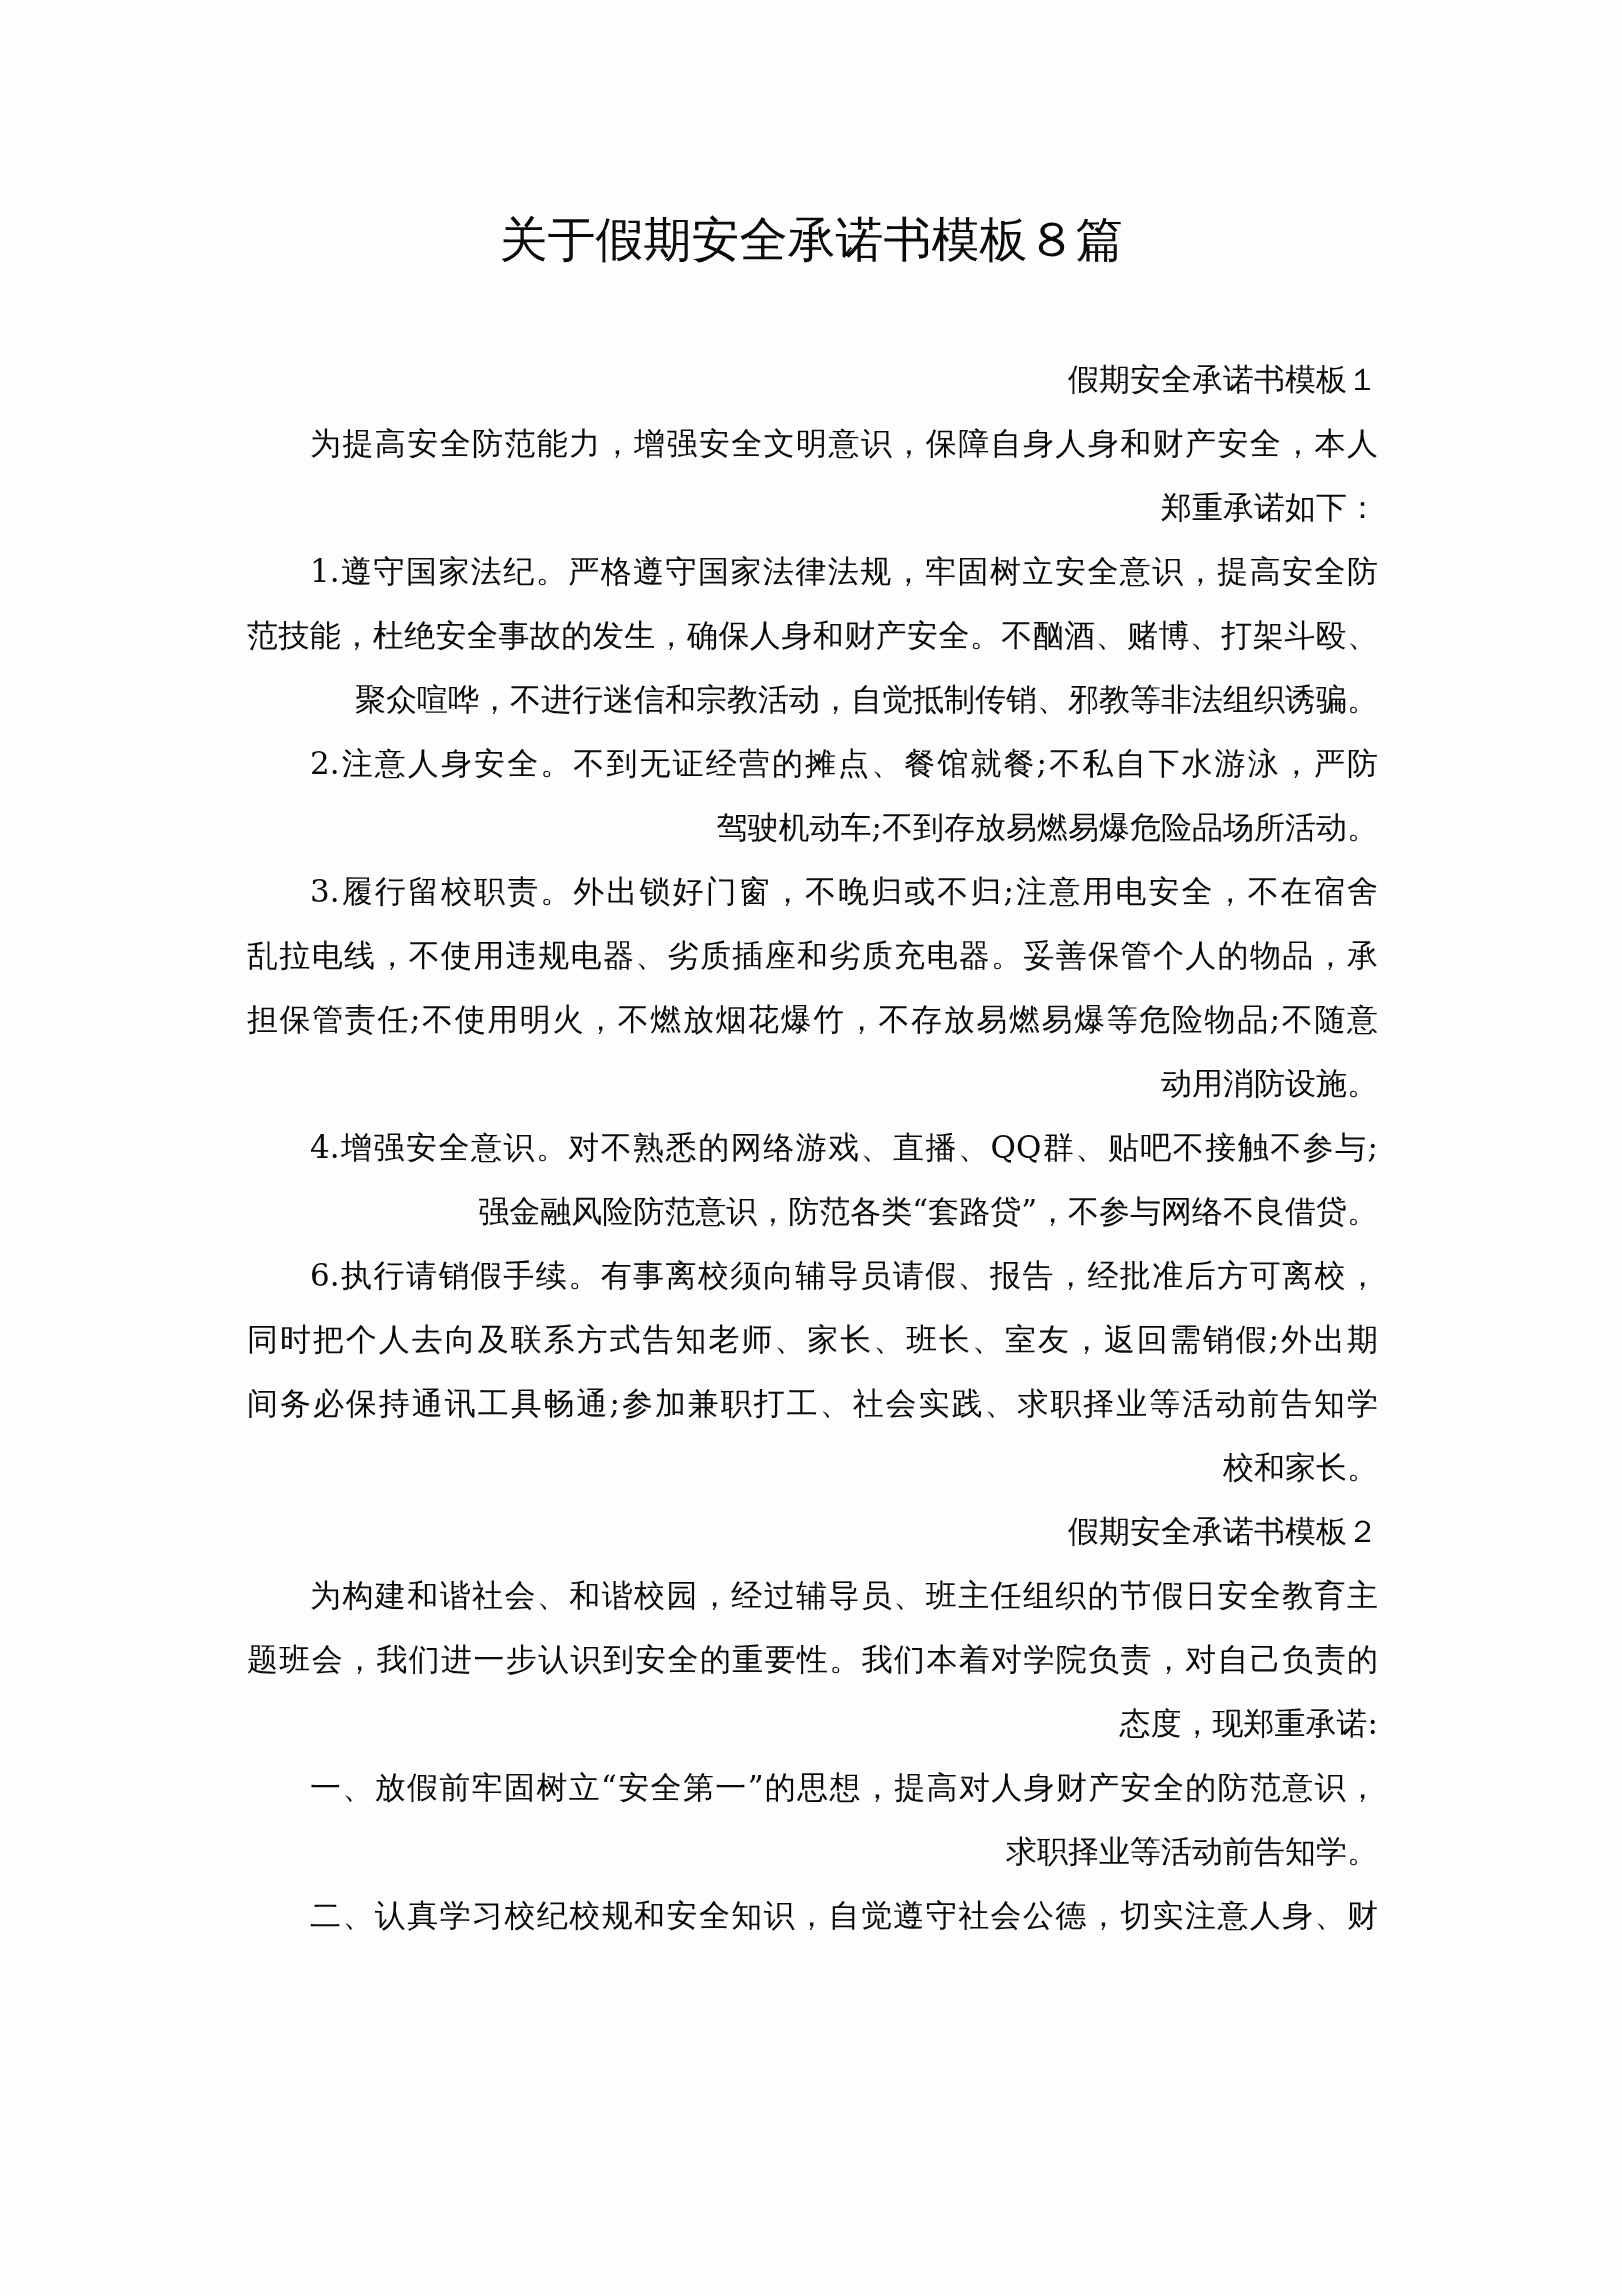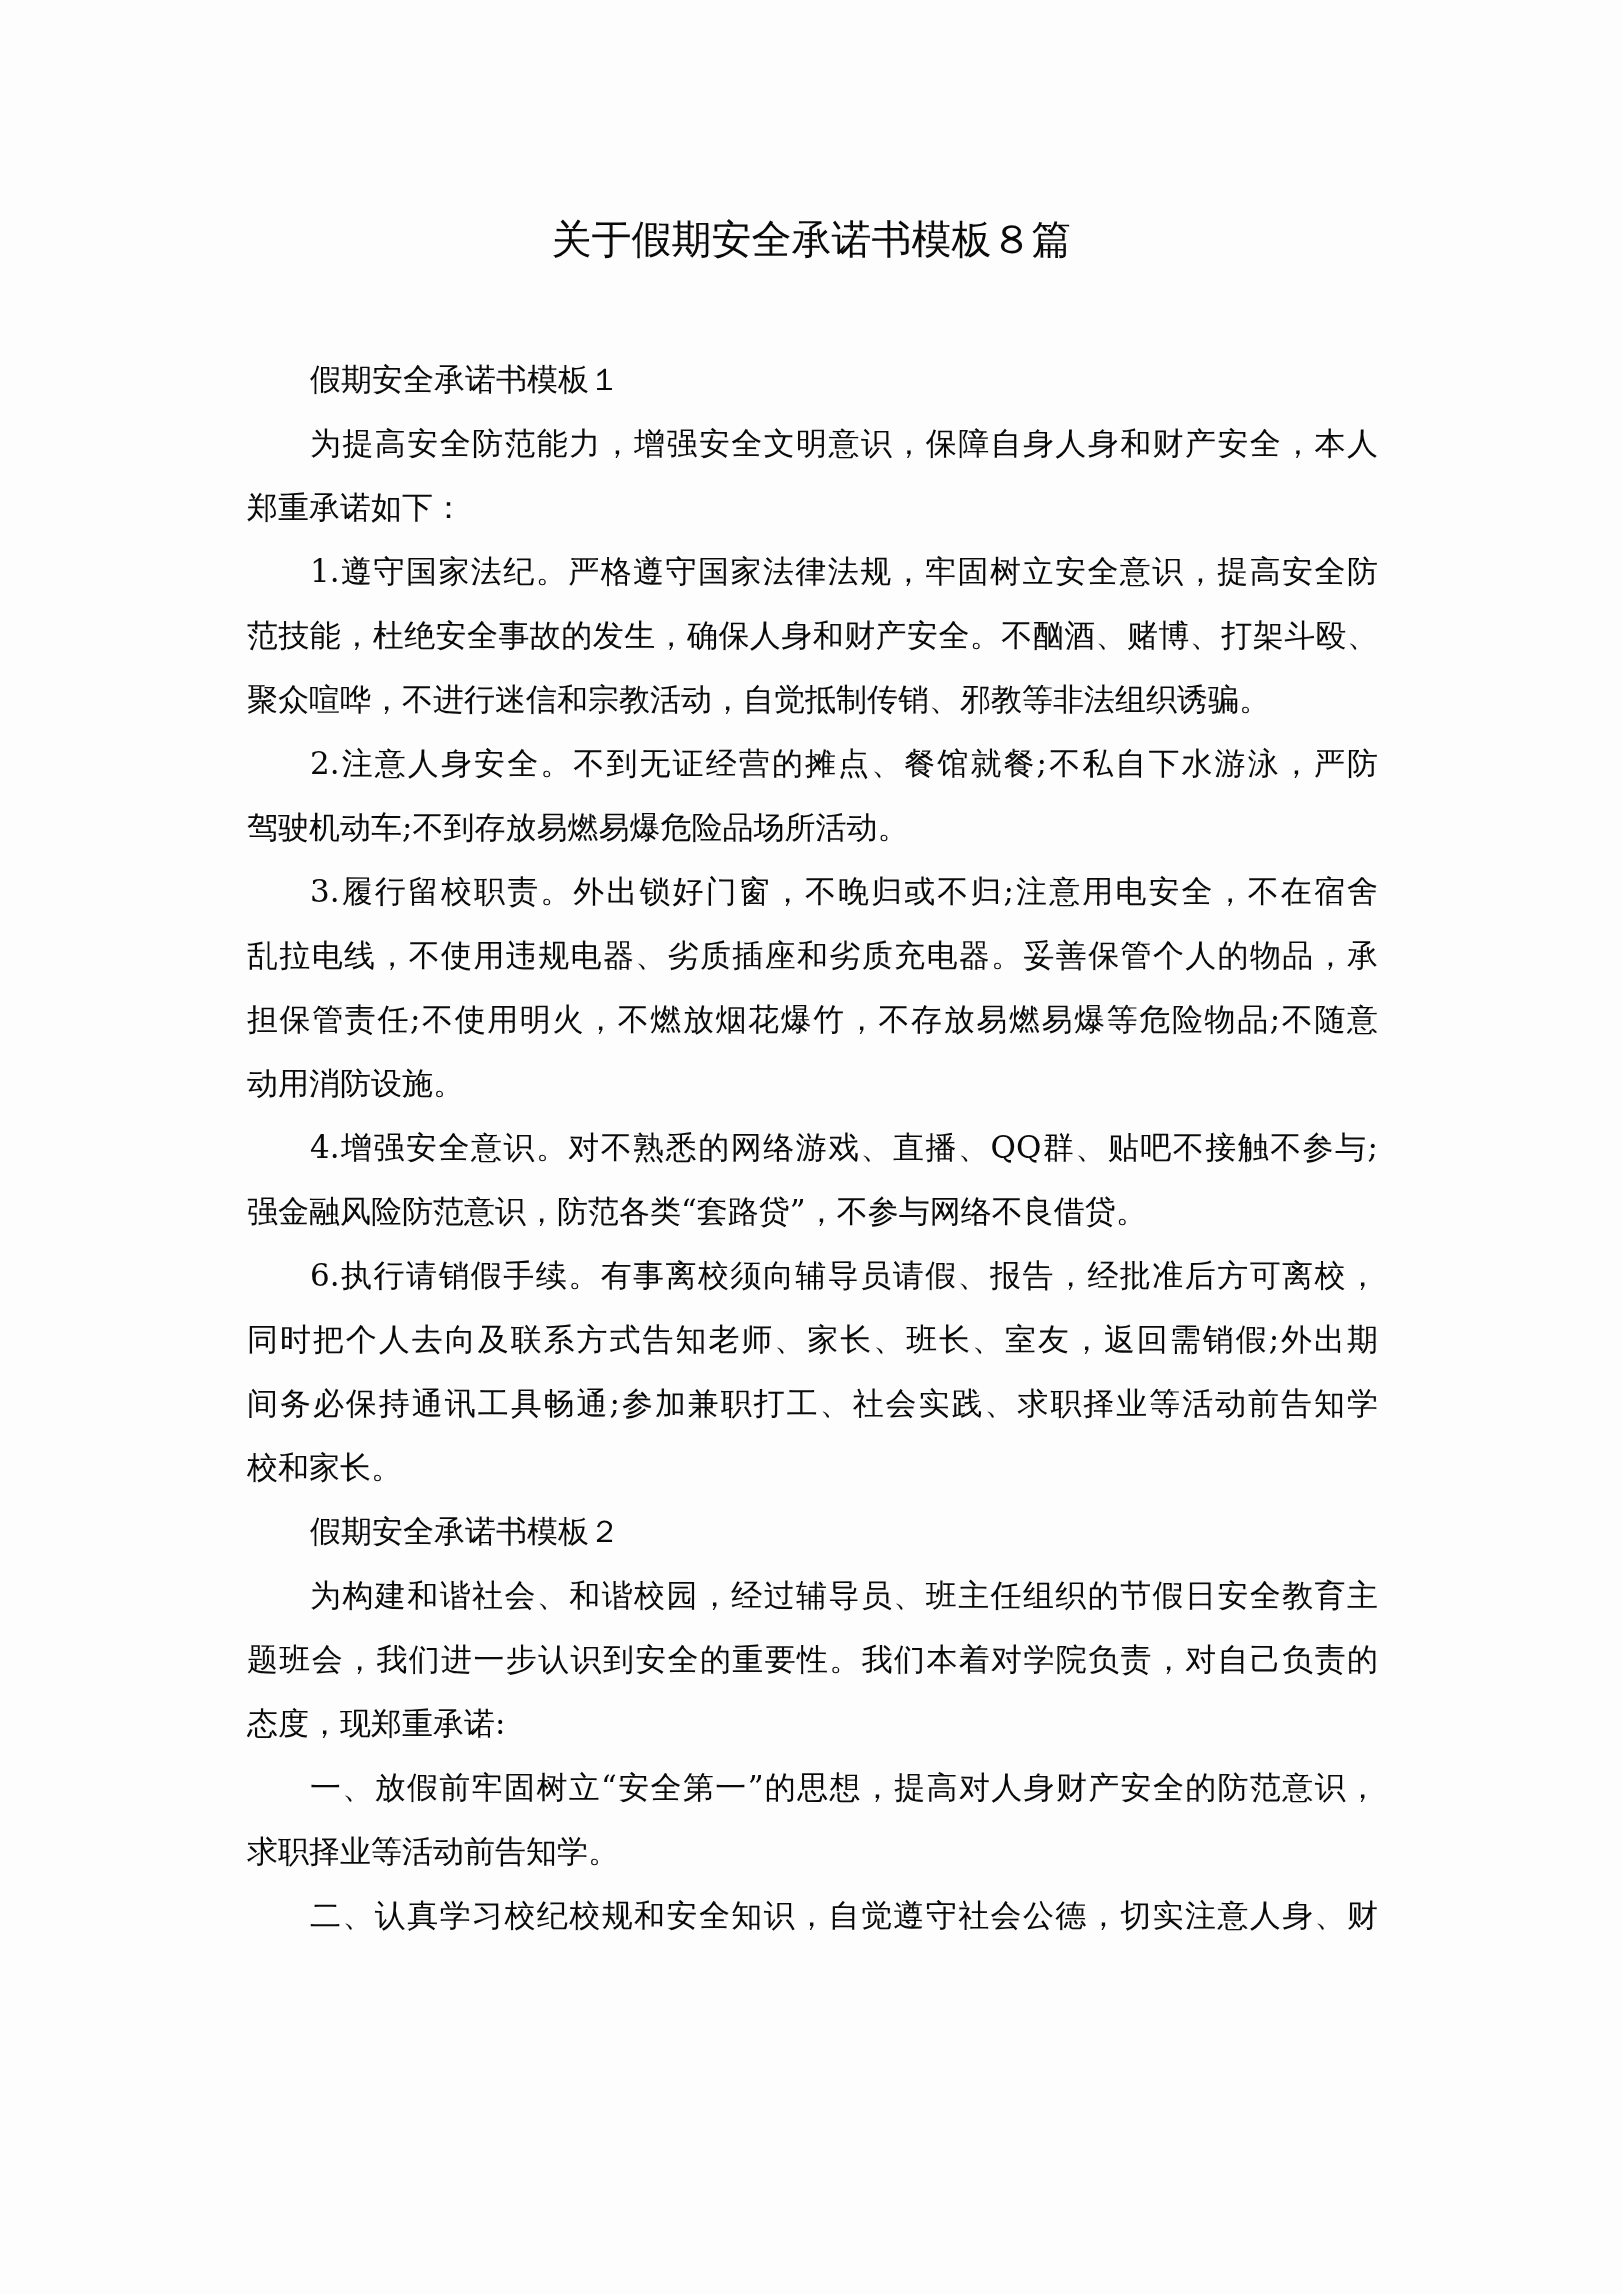--- a/index.html
+++ b/index.html
@@ -22,21 +22,21 @@
     height: 2295px;
   }
   .doc-title {
     position: absolute;
     left: 0;
     width: 1623px;
     top: 200px;
     height: 79px;
     line-height: 79px;
     text-align: center;
-    font-size: 40px;
+    font-size: 48px;
     letter-spacing: 0px;
     white-space: nowrap;
   }
   .body-text {
     position: absolute;
     left: 247px;
     top: 347px;
     width: 1131px;
   }
   .line {
@@ -46,21 +46,21 @@
     font-size: 31px;
     white-space: nowrap;
     overflow: visible;
     box-sizing: border-box;
   }
   .line.full {
     text-align: justify;
     text-align-last: justify;
   }
   .line.partial {
-    text-align: left;
+    text-align: right;
   }
   .line.indent {
     padding-left: 63px;
   }
 </style>
 </head>
 <body>
 
 <div class="page">
 

